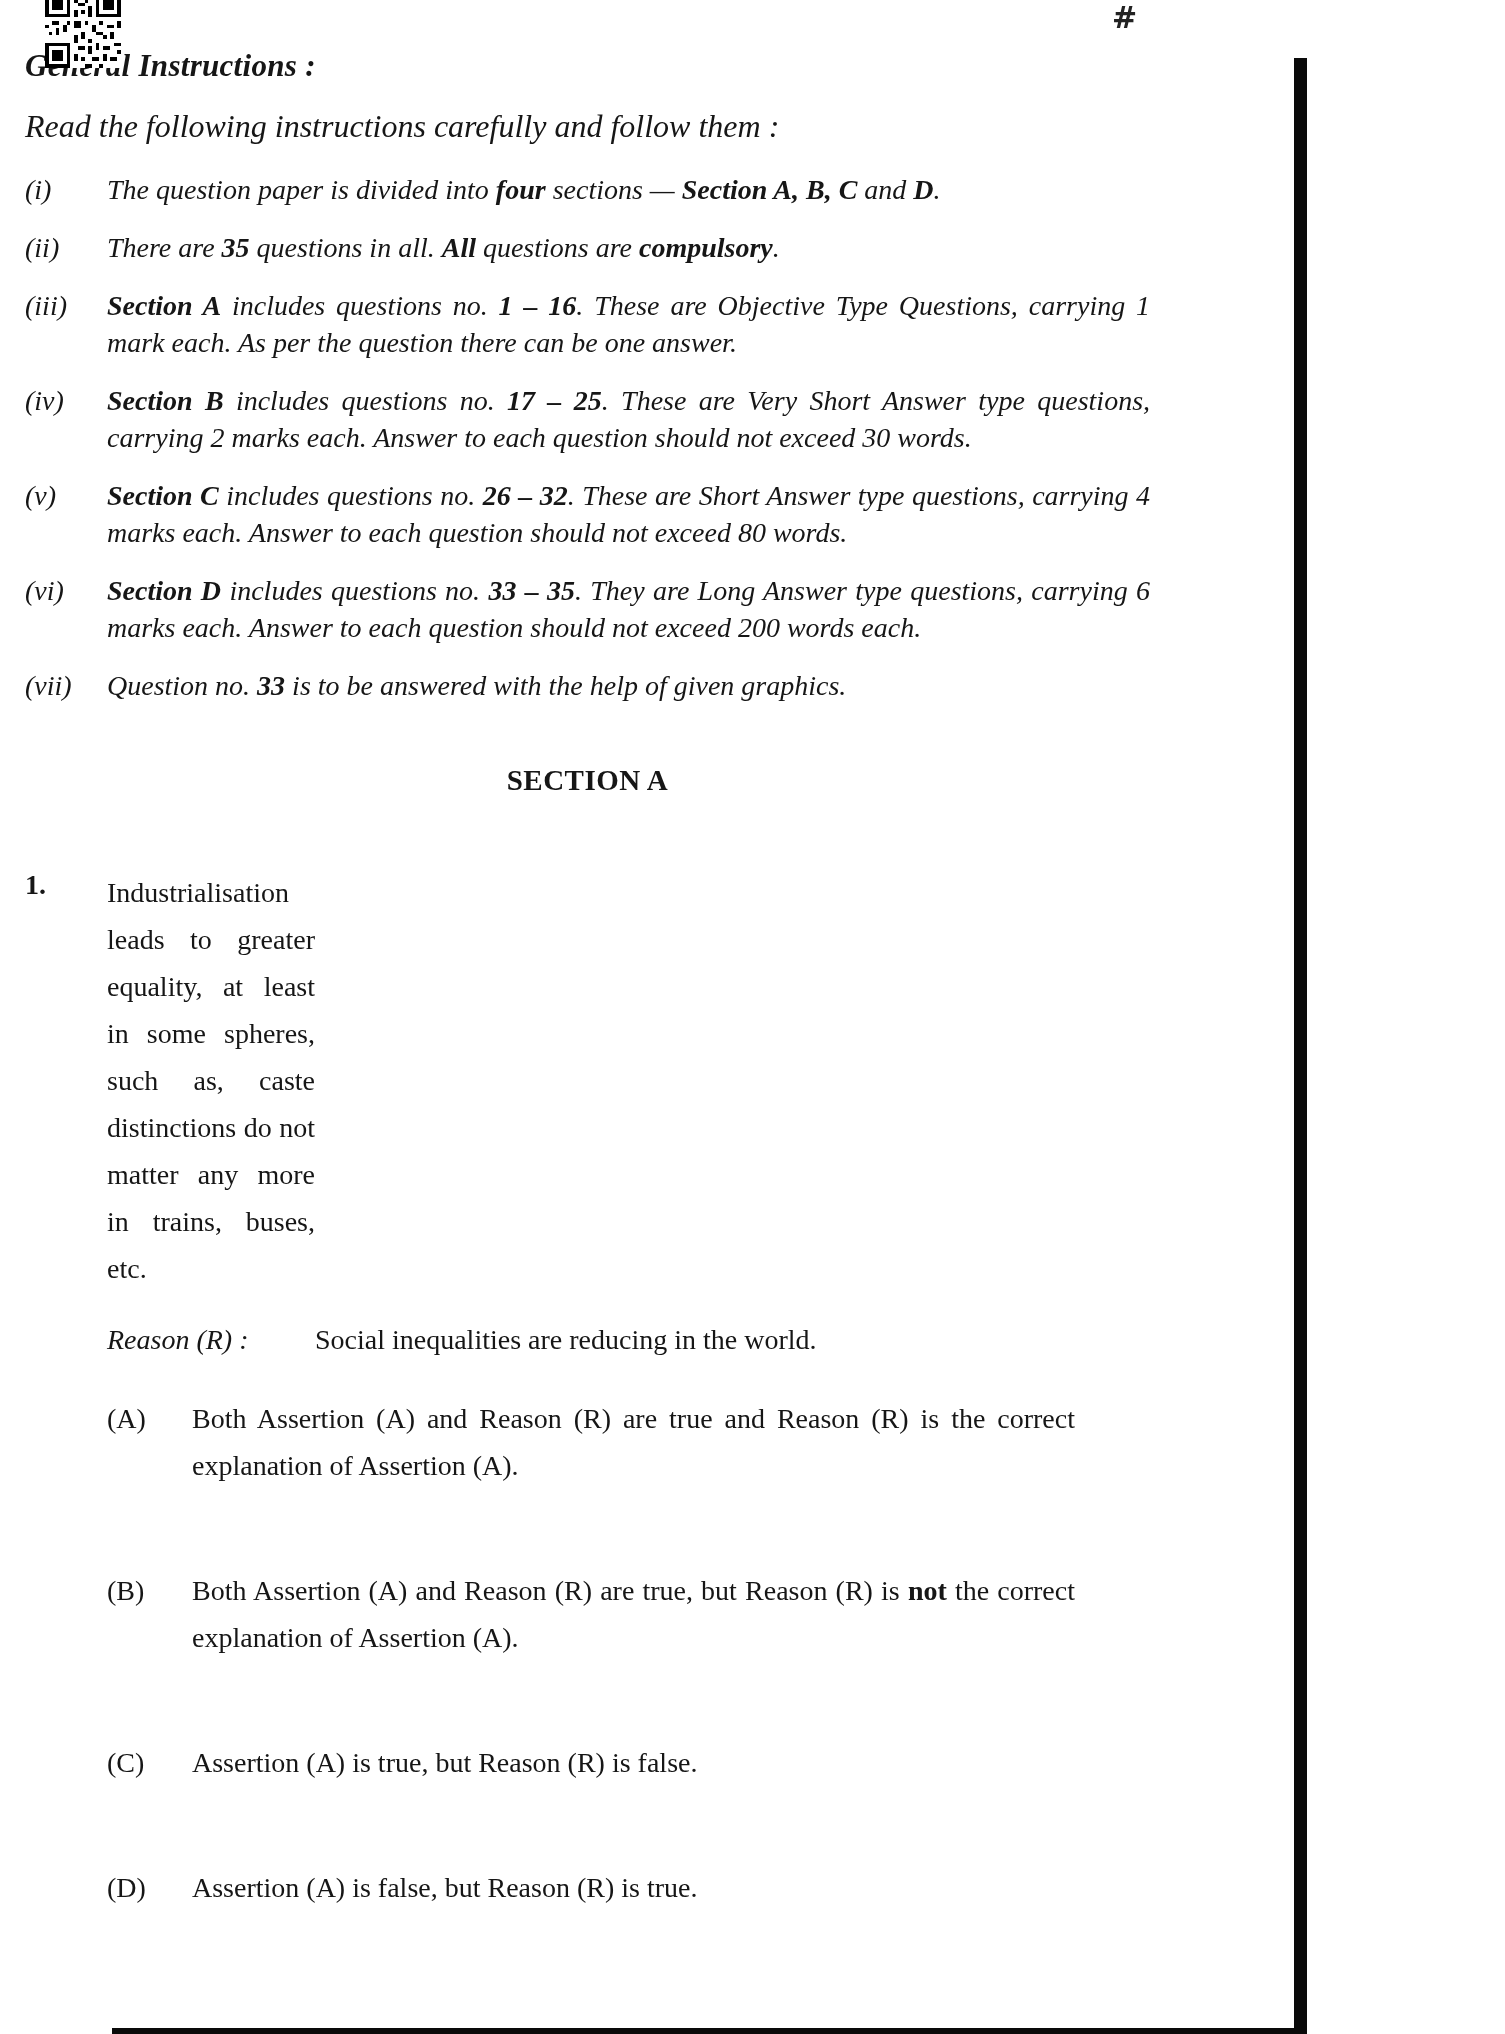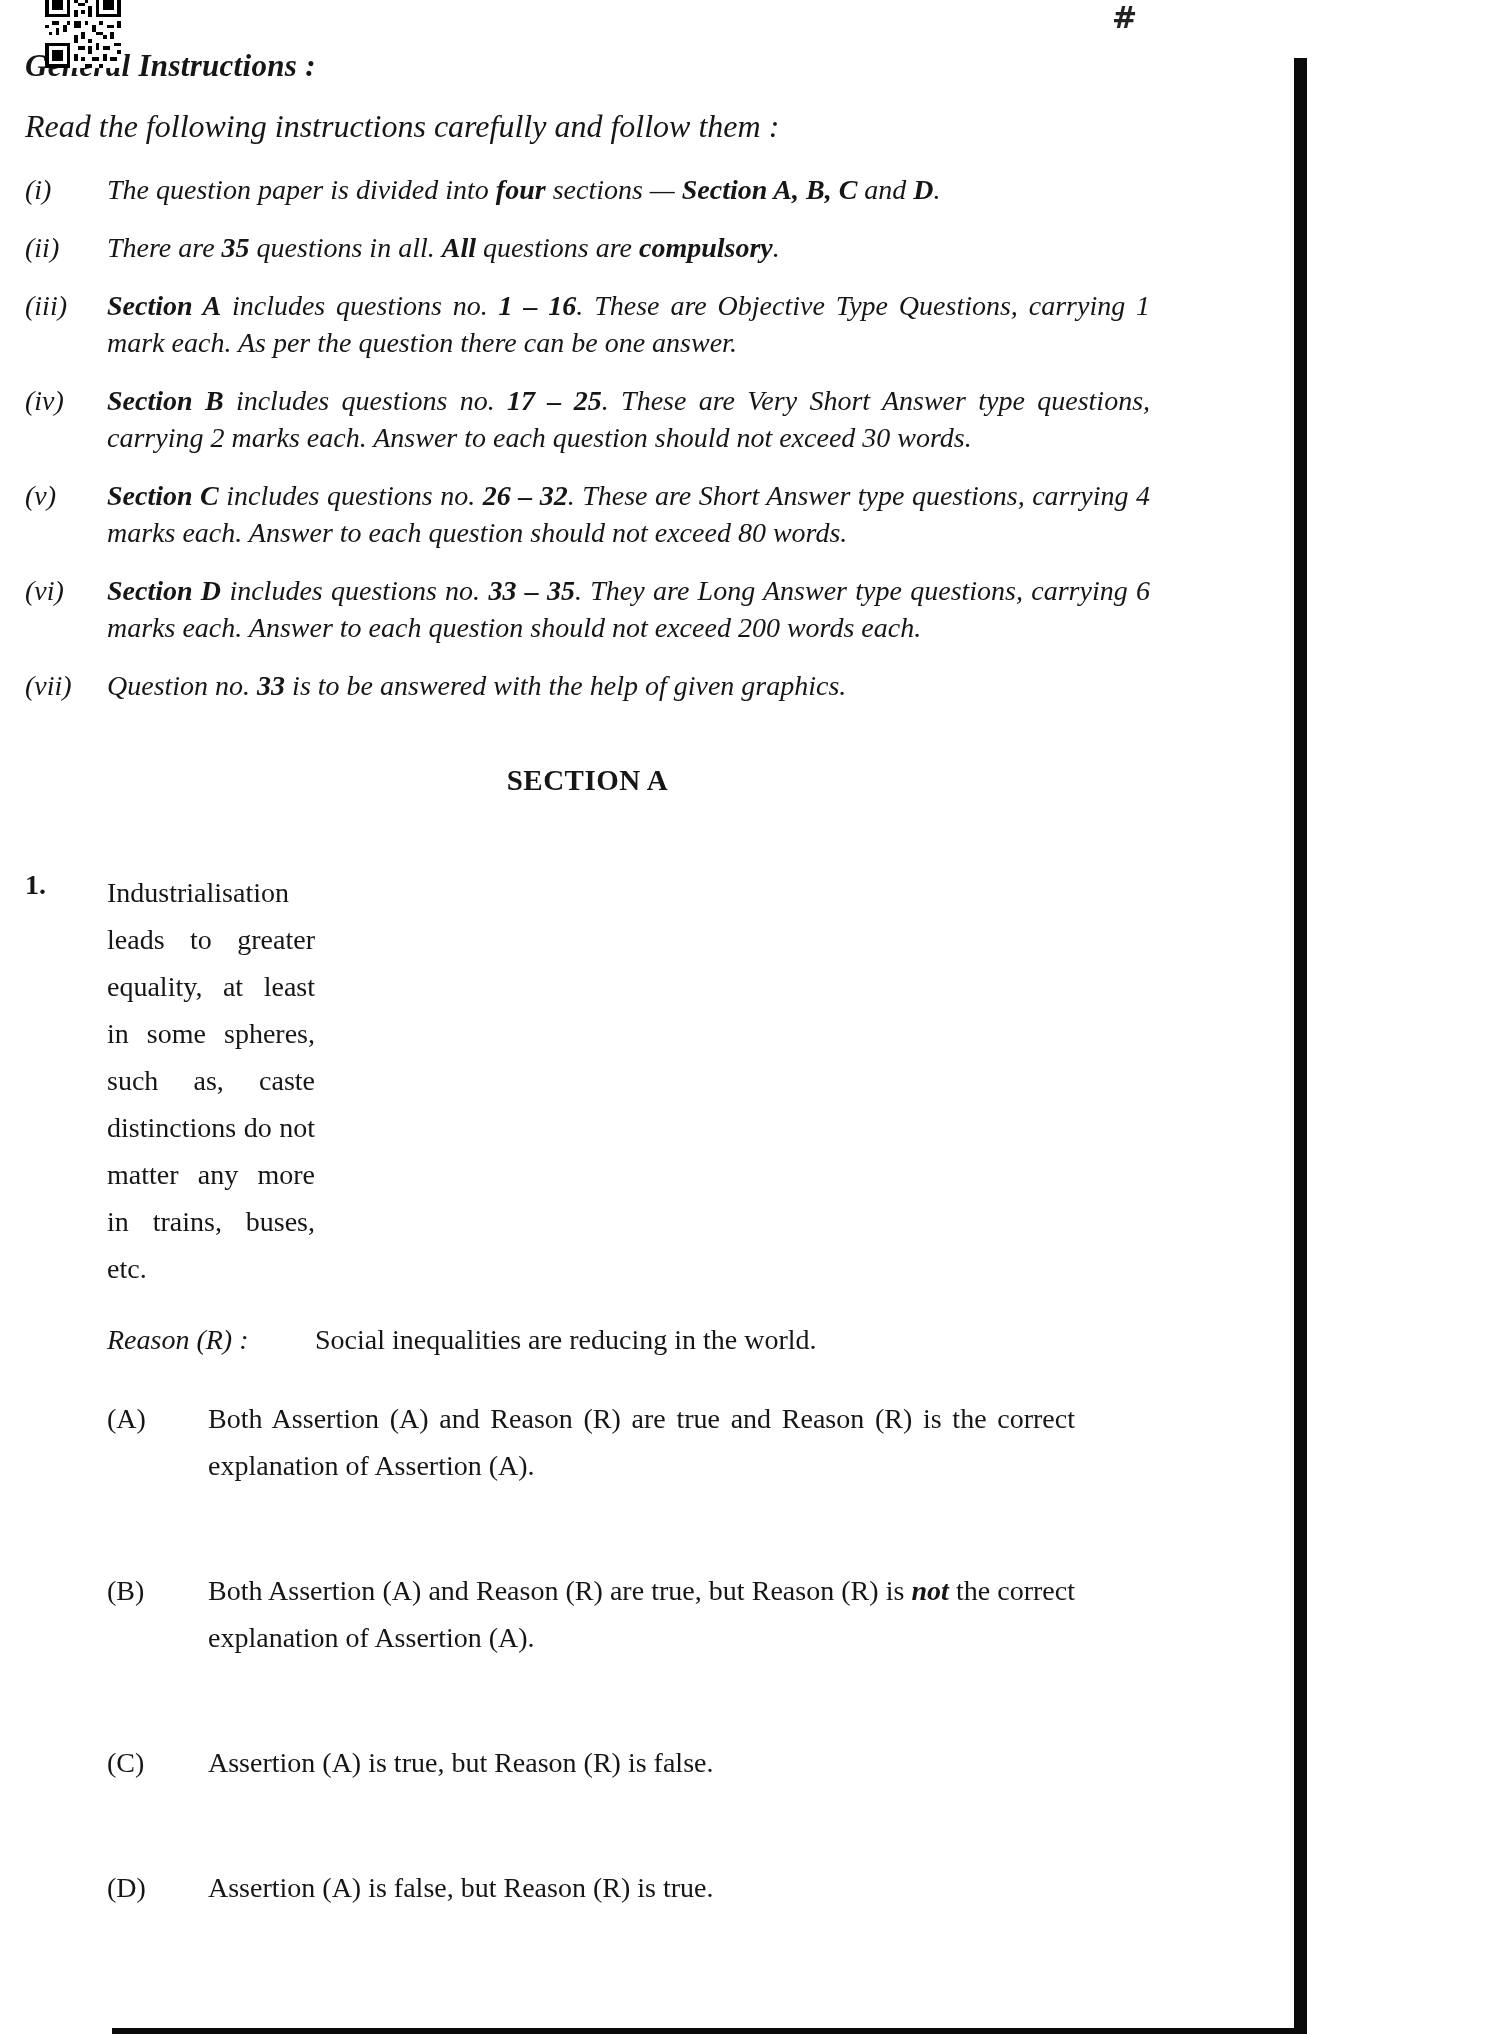--- a/index.html
+++ b/index.html
@@ -41,21 +41,21 @@
   .gi-list { margin-top: 26px; }
   .gi-item {
     display: grid; grid-template-columns: 82px 1fr;
     font-style: italic; font-size: 28px; line-height: 37px;
     margin-bottom: 21px;
   }
   .gi-num { padding-top: 0; }
   .gi-text { text-align: justify; }
 
   .seg-b { font-weight: bold; }
-  .seg-i { font-style: italic; }
+  .seg-i { }
 
   .section-title {
     text-align: center; font-weight: bold; font-size: 29px;
     margin-top: 60px; letter-spacing: 0.5px;
   }
 
   .question { margin-top: 72px; padding-right: 75px; font-size: 28px; }
   .q-grid { display: grid; grid-template-columns: 82px 208px 1fr; }
   .q-num { font-weight: bold; }
   .q-label { font-style: italic; line-height: 47px; }
@@ -64,21 +64,21 @@
   .reason-row .q-body { text-align: left; }
 
   .options { margin-top: 32px; }
   .option {
     display: grid; grid-template-columns: 85px 1fr;
     margin-left: 82px; margin-bottom: 78px;
     font-size: 28px; line-height: 47px;
   }
   .option:last-child { margin-bottom: 0; }
   .opt-letter { }
-  .opt-text { text-align: justify; margin-left: 16px; }
+  .opt-text { text-align: justify; }
 </style>
 </head>
 <body>
 
 <div class="page">
 
   <div class="qr">
     <svg width="76" height="76" viewBox="0 0 21 21" shape-rendering="crispEdges" aria-hidden="true">
       <rect width="21" height="21" fill="#ffffff"></rect>
       <path fill="#000000" d="M0 0h7v7H0z"></path>

